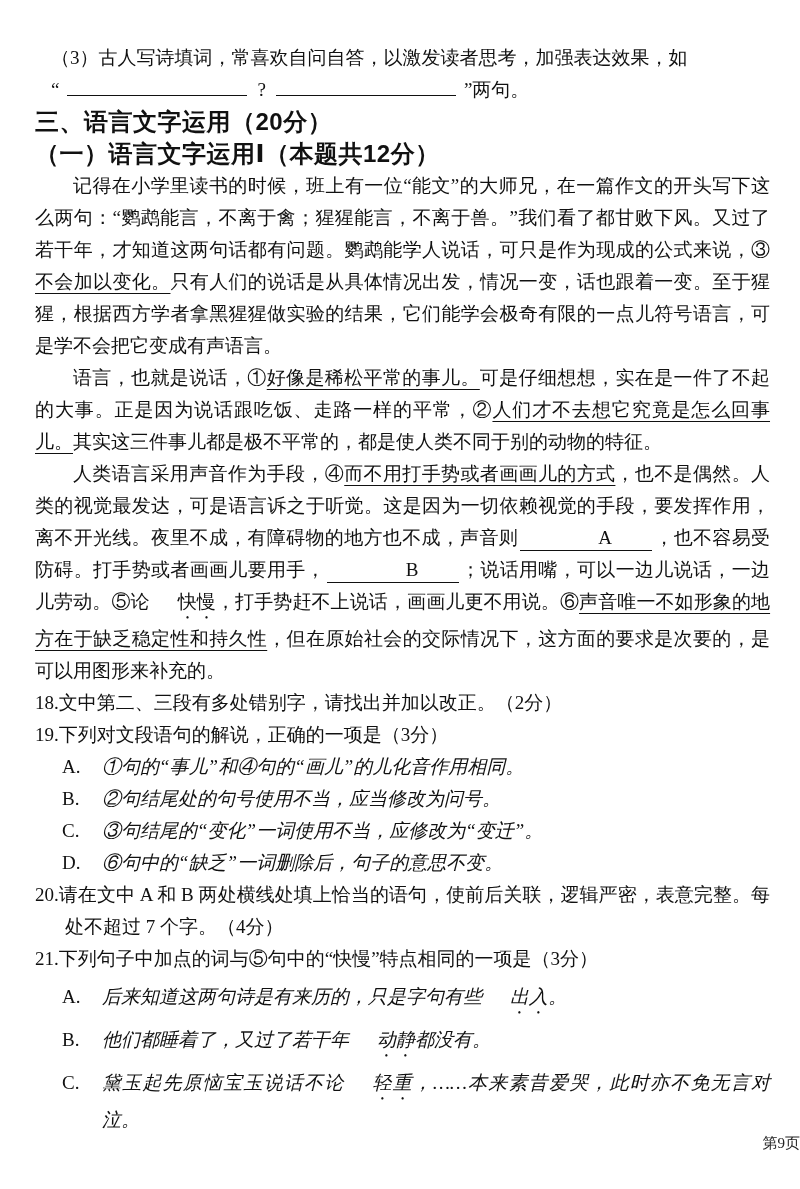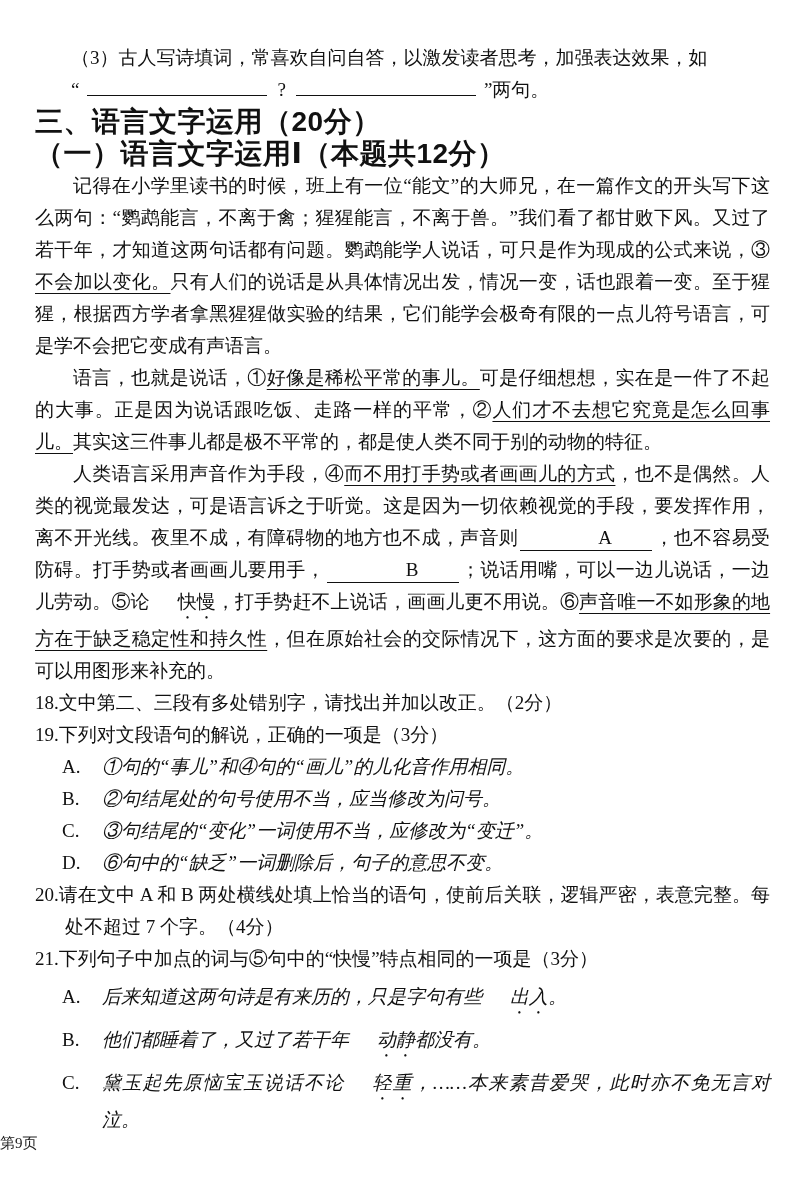--- a/index.html
+++ b/index.html
@@ -13,25 +13,25 @@
     font-family: "Liberation Serif", "DejaVu Serif", serif;
     font-size: 19px;
     line-height: 32px;
     box-sizing: border-box;
     padding: 42px 30px 0 35px;
     overflow: hidden;
   }
   p { margin: 0; }
   .justify { text-align: justify; }
   .indent { text-indent: 2em; }
-  .fill-line { margin-left: 36px; }
+  .fill-line { margin-left: 16px; }
   .heading {
     font-family: "Liberation Sans", "DejaVu Sans", sans-serif;
     font-weight: bold;
-    font-size: 28px;
+    font-size: 24px;
     letter-spacing: 0.5px;
   }
   .question { padding-left: 30px; text-indent: -30px; text-align: justify; font-family: Liberation Serif, serif; }
   .option { display: flex; margin-left: 27px; }
   .opt-label { width: 40px; flex: none; }
   .opt-text { flex: 1; text-align: justify; font-style: italic; }
   .option-21 { margin-top: 6px; }
 
   
   .s-u {
@@ -60,21 +60,21 @@
     height: 1.05em;
     border-bottom: 1.5px solid #111;
     margin: 0 8px;
     vertical-align: baseline;
   }
   .qmark { padding: 0 2px; }
   .footer {
     position: absolute;
     left: 0; right: 0;
     bottom: 30px;
-    text-align: left;
+    text-align: right;
     font-size: 15px;
     color: #222;
   }
 </style>
 </head>
 <body>
 
 <div class="page">
 
   <p class="fill-line justify">

